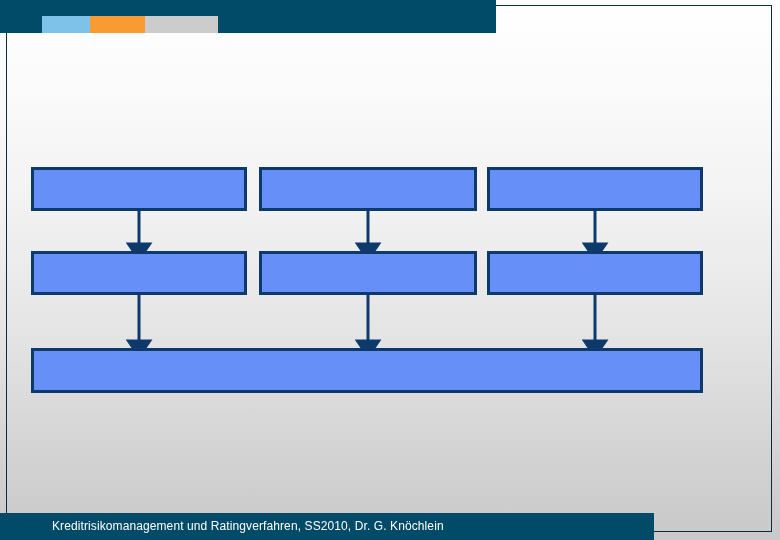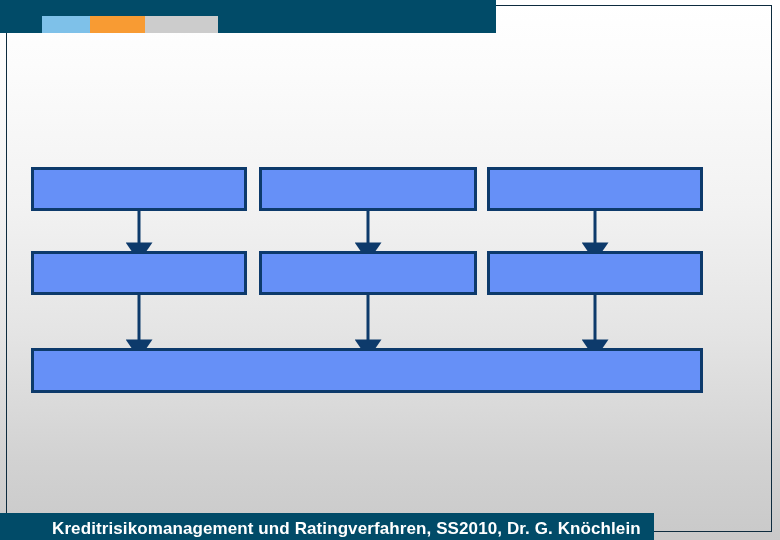--- a/index.html
+++ b/index.html
@@ -101,24 +101,23 @@
     top: 513px;
     width: 654px;
     height: 27px;
     background: #014b68;
   }
   #footer-text {
     position: absolute;
     left: 52px;
     top: 519px;
     color: #ffffff;
-    font-size: 17px;
+    font-size: 12px;
     letter-spacing: 0.1px;
     white-space: nowrap;
-    font-weight: bold;
   }
 </style>
 </head>
 <body>
 
 <div id="slide">
 
   <div id="frame"></div>
 
   <div id="header-bar">

